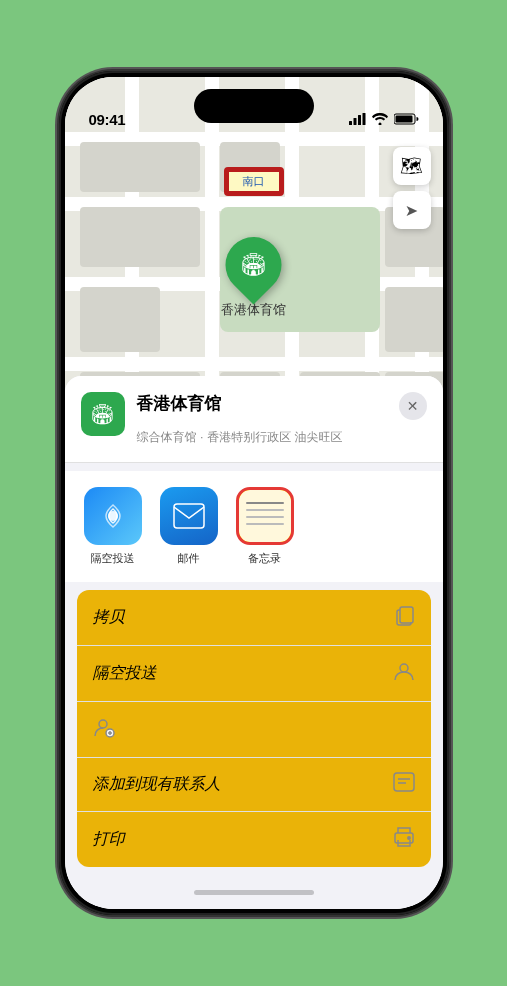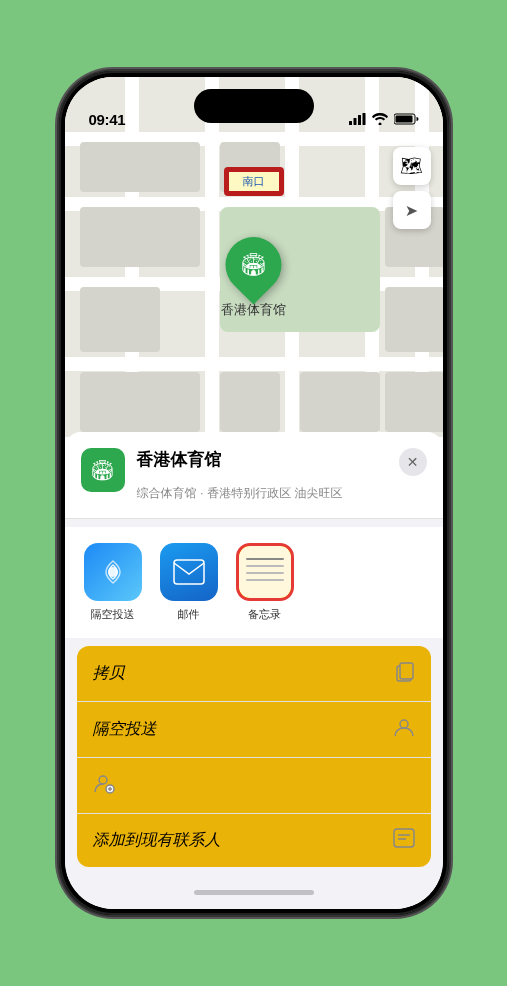--- a/index.html
+++ b/index.html
@@ -493,20 +493,31 @@
         <div class="action-row">
           <span class="action-label">添加到现有联系人</span>
           <span class="action-icon">
             <svg width="22" height="20" viewBox="0 0 22 20" fill="none" stroke="#888" stroke-width="1.5">
               <rect x="1" y="1" width="20" height="18" rx="3"></rect>
               <path d="M5 7h12M5 11h8"></path>
             </svg>
           </span>
         </div>
 
+        <div class="action-row" style="border-bottom:none;">
+          <span class="action-label">打印</span>
+          <span class="action-icon">
+            <svg width="22" height="22" viewBox="0 0 22 22" fill="none" stroke="#888" stroke-width="1.5">
+              <path d="M5 7V2h12v5"></path>
+              <rect x="2" y="7" width="18" height="10" rx="2"></rect>
+              <path d="M5 14v6h12v-6"></path>
+              <circle cx="16" cy="12" r="1.2" fill="#888"></circle>
+            </svg>
+          </span>
+        </div>
 
       </div>
 
       <div class="home-indicator">
         <div class="home-bar"></div>
       </div>
 
     </div>
 
   </div>

